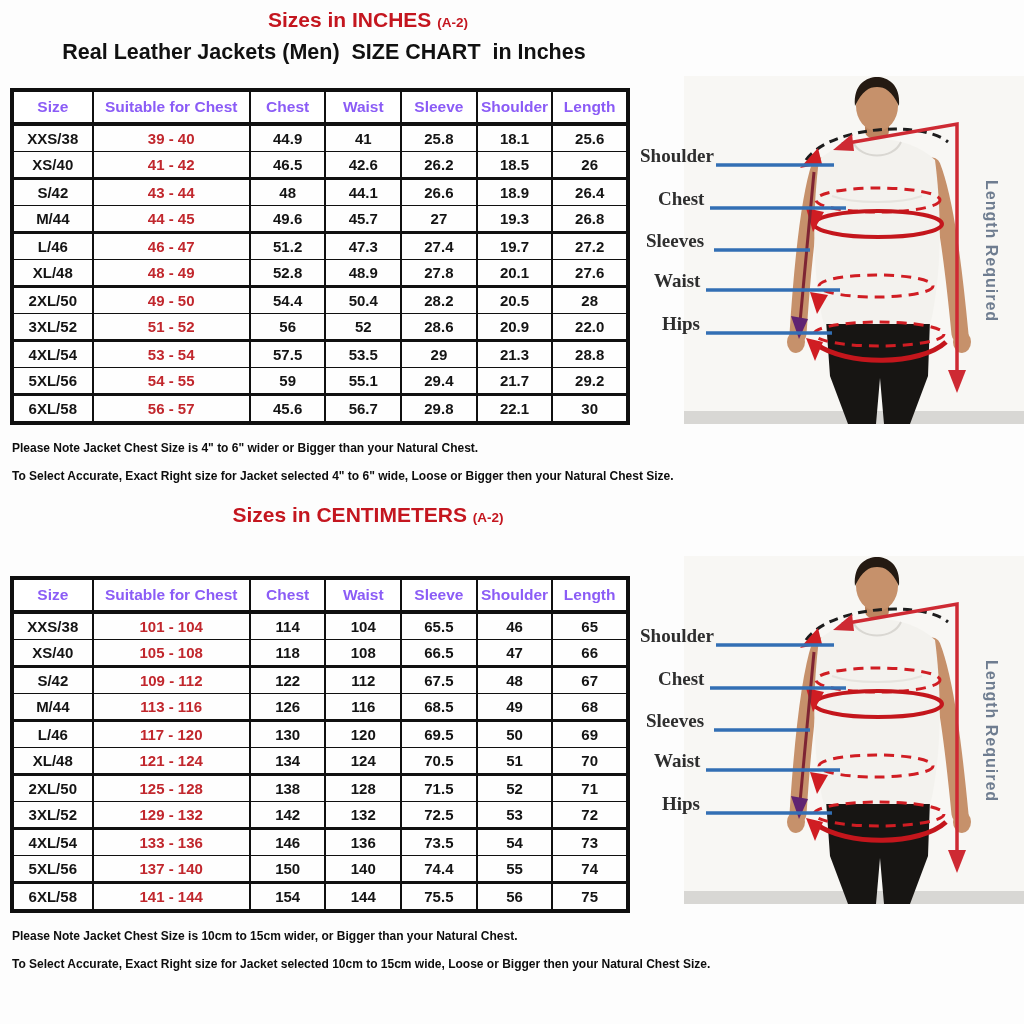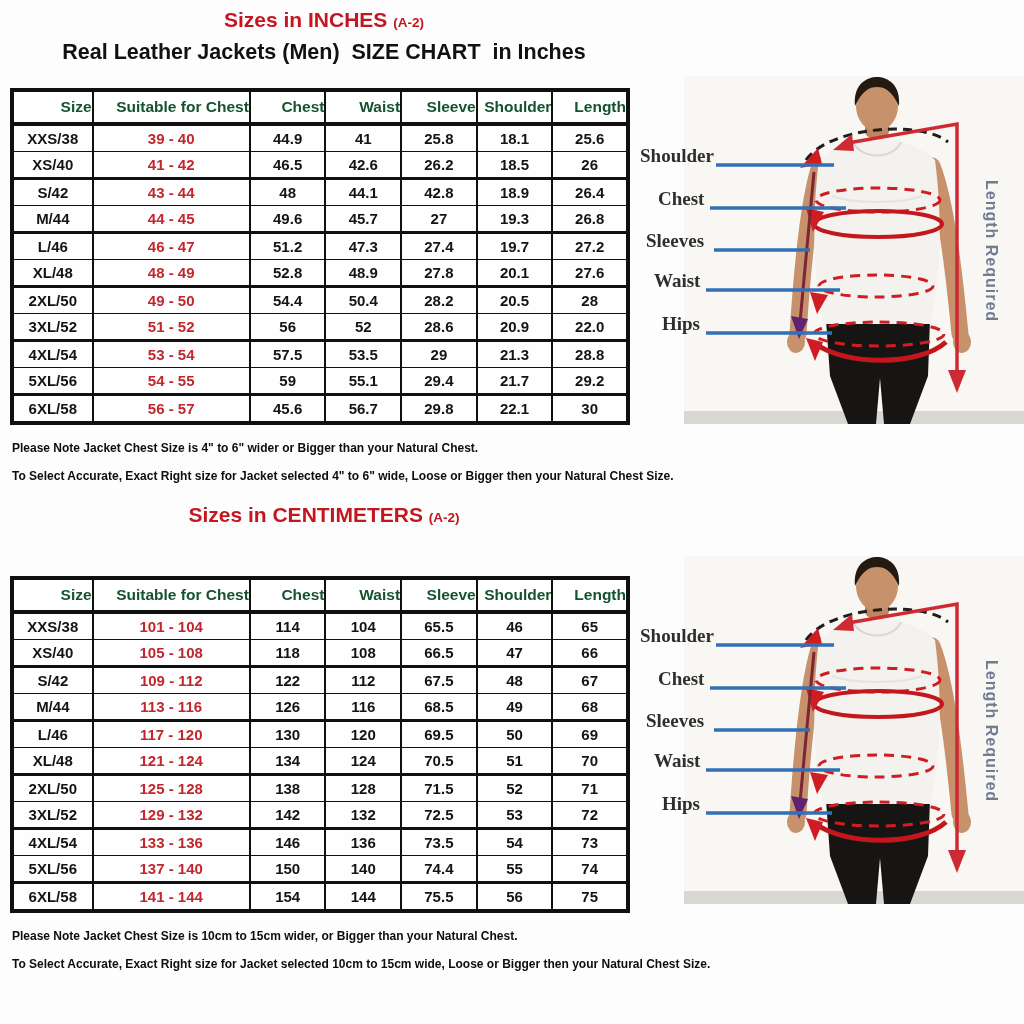--- a/index.html
+++ b/index.html
@@ -3,35 +3,35 @@
 <meta charset="utf-8">
 <style>
   html,body{margin:0;padding:0;background:#ffffff;}
   .canvas{
     position:relative;width:1024px;height:1024px;background:#fdfdfd;
     overflow:hidden;font-family:"Liberation Sans",sans-serif;
   }
   
   .red-heading{
     position:absolute;left:0;width:648px;text-align:center;
-    color:#c4161f;font-weight:bold;font-size:21px;letter-spacing:0px;
+    color:#c4161f;font-weight:bold;font-size:21px;letter-spacing:0px;padding-left:44px;
   }
   .red-heading .suffix{font-size:13.5px;font-weight:bold;}
   .table-title{
     position:absolute;left:0;width:648px;text-align:center;
     color:#111;font-weight:bold;font-size:21.5px;white-space:pre;
   }
   
   .size-table{
     position:absolute;left:10px;width:620px;border-collapse:collapse;
     table-layout:fixed;background:#fff;border:4px solid #101010;
   }
   .size-table th{
     border:2.5px solid #101010;border-top:4px solid #101010;border-bottom:4px solid #101010;
-    font-size:15.5px;font-weight:bold;color:#14532d;height:30px;padding:0;text-align:right;
+    font-size:15.5px;font-weight:bold;color:#8b5cf6;height:30px;padding:0;text-align:center;
   }
   .size-table td{
     border:2px solid #101010;border-top-width:1.5px;border-bottom-width:1.5px;
     font-size:15px;font-weight:bold;color:#141414;height:25px;line-height:25px;
     padding:0;text-align:center;background:#fefefe;
   }
   .size-table tbody tr:nth-child(even) td{border-bottom-width:3px;}
   .size-table td:nth-child(2){color:#c1272d;}
   .size-table th:nth-child(1){width:12.6%;}
   .size-table th:nth-child(2){width:25.2%;}
@@ -92,21 +92,21 @@
           <td>42.6</td>
           <td>26.2</td>
           <td>18.5</td>
           <td>26</td>
         </tr>
         <tr>
           <td>S/42</td>
           <td>43 - 44</td>
           <td>48</td>
           <td>44.1</td>
-          <td>42.8</td>
+          <td>26.6</td>
           <td>18.9</td>
           <td>26.4</td>
         </tr>
         <tr>
           <td>M/44</td>
           <td>44 - 45</td>
           <td>49.6</td>
           <td>45.7</td>
           <td>27</td>
           <td>19.3</td>

